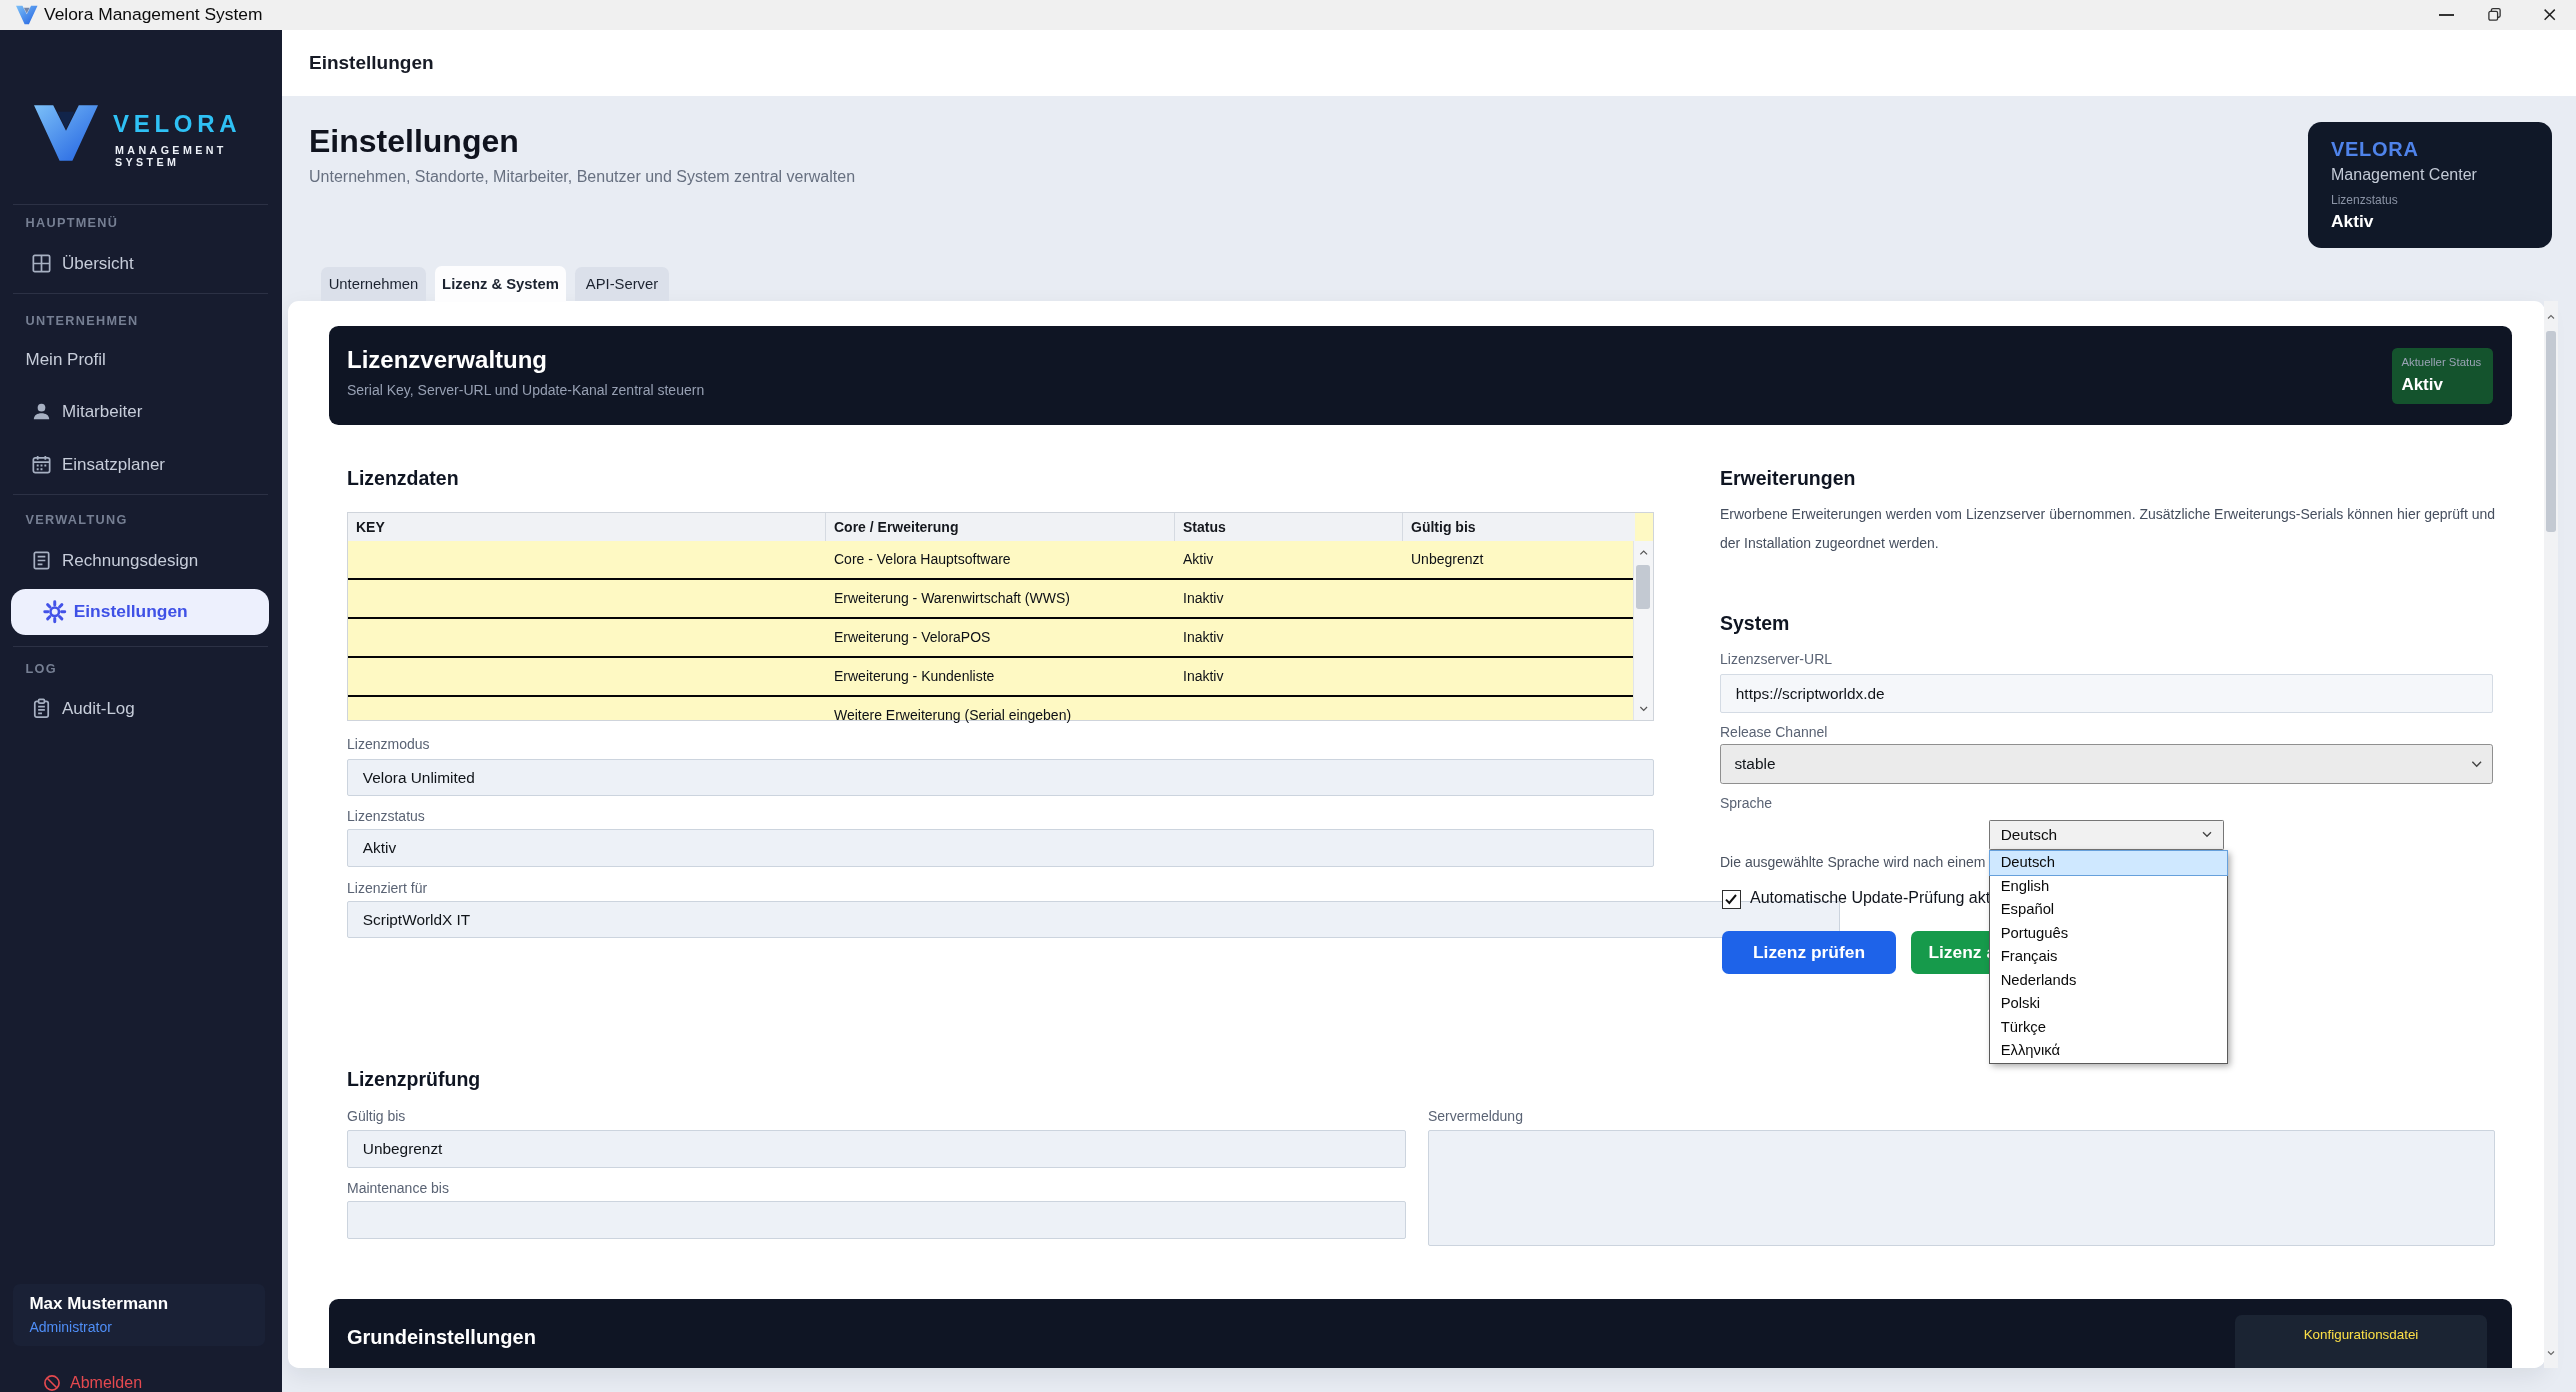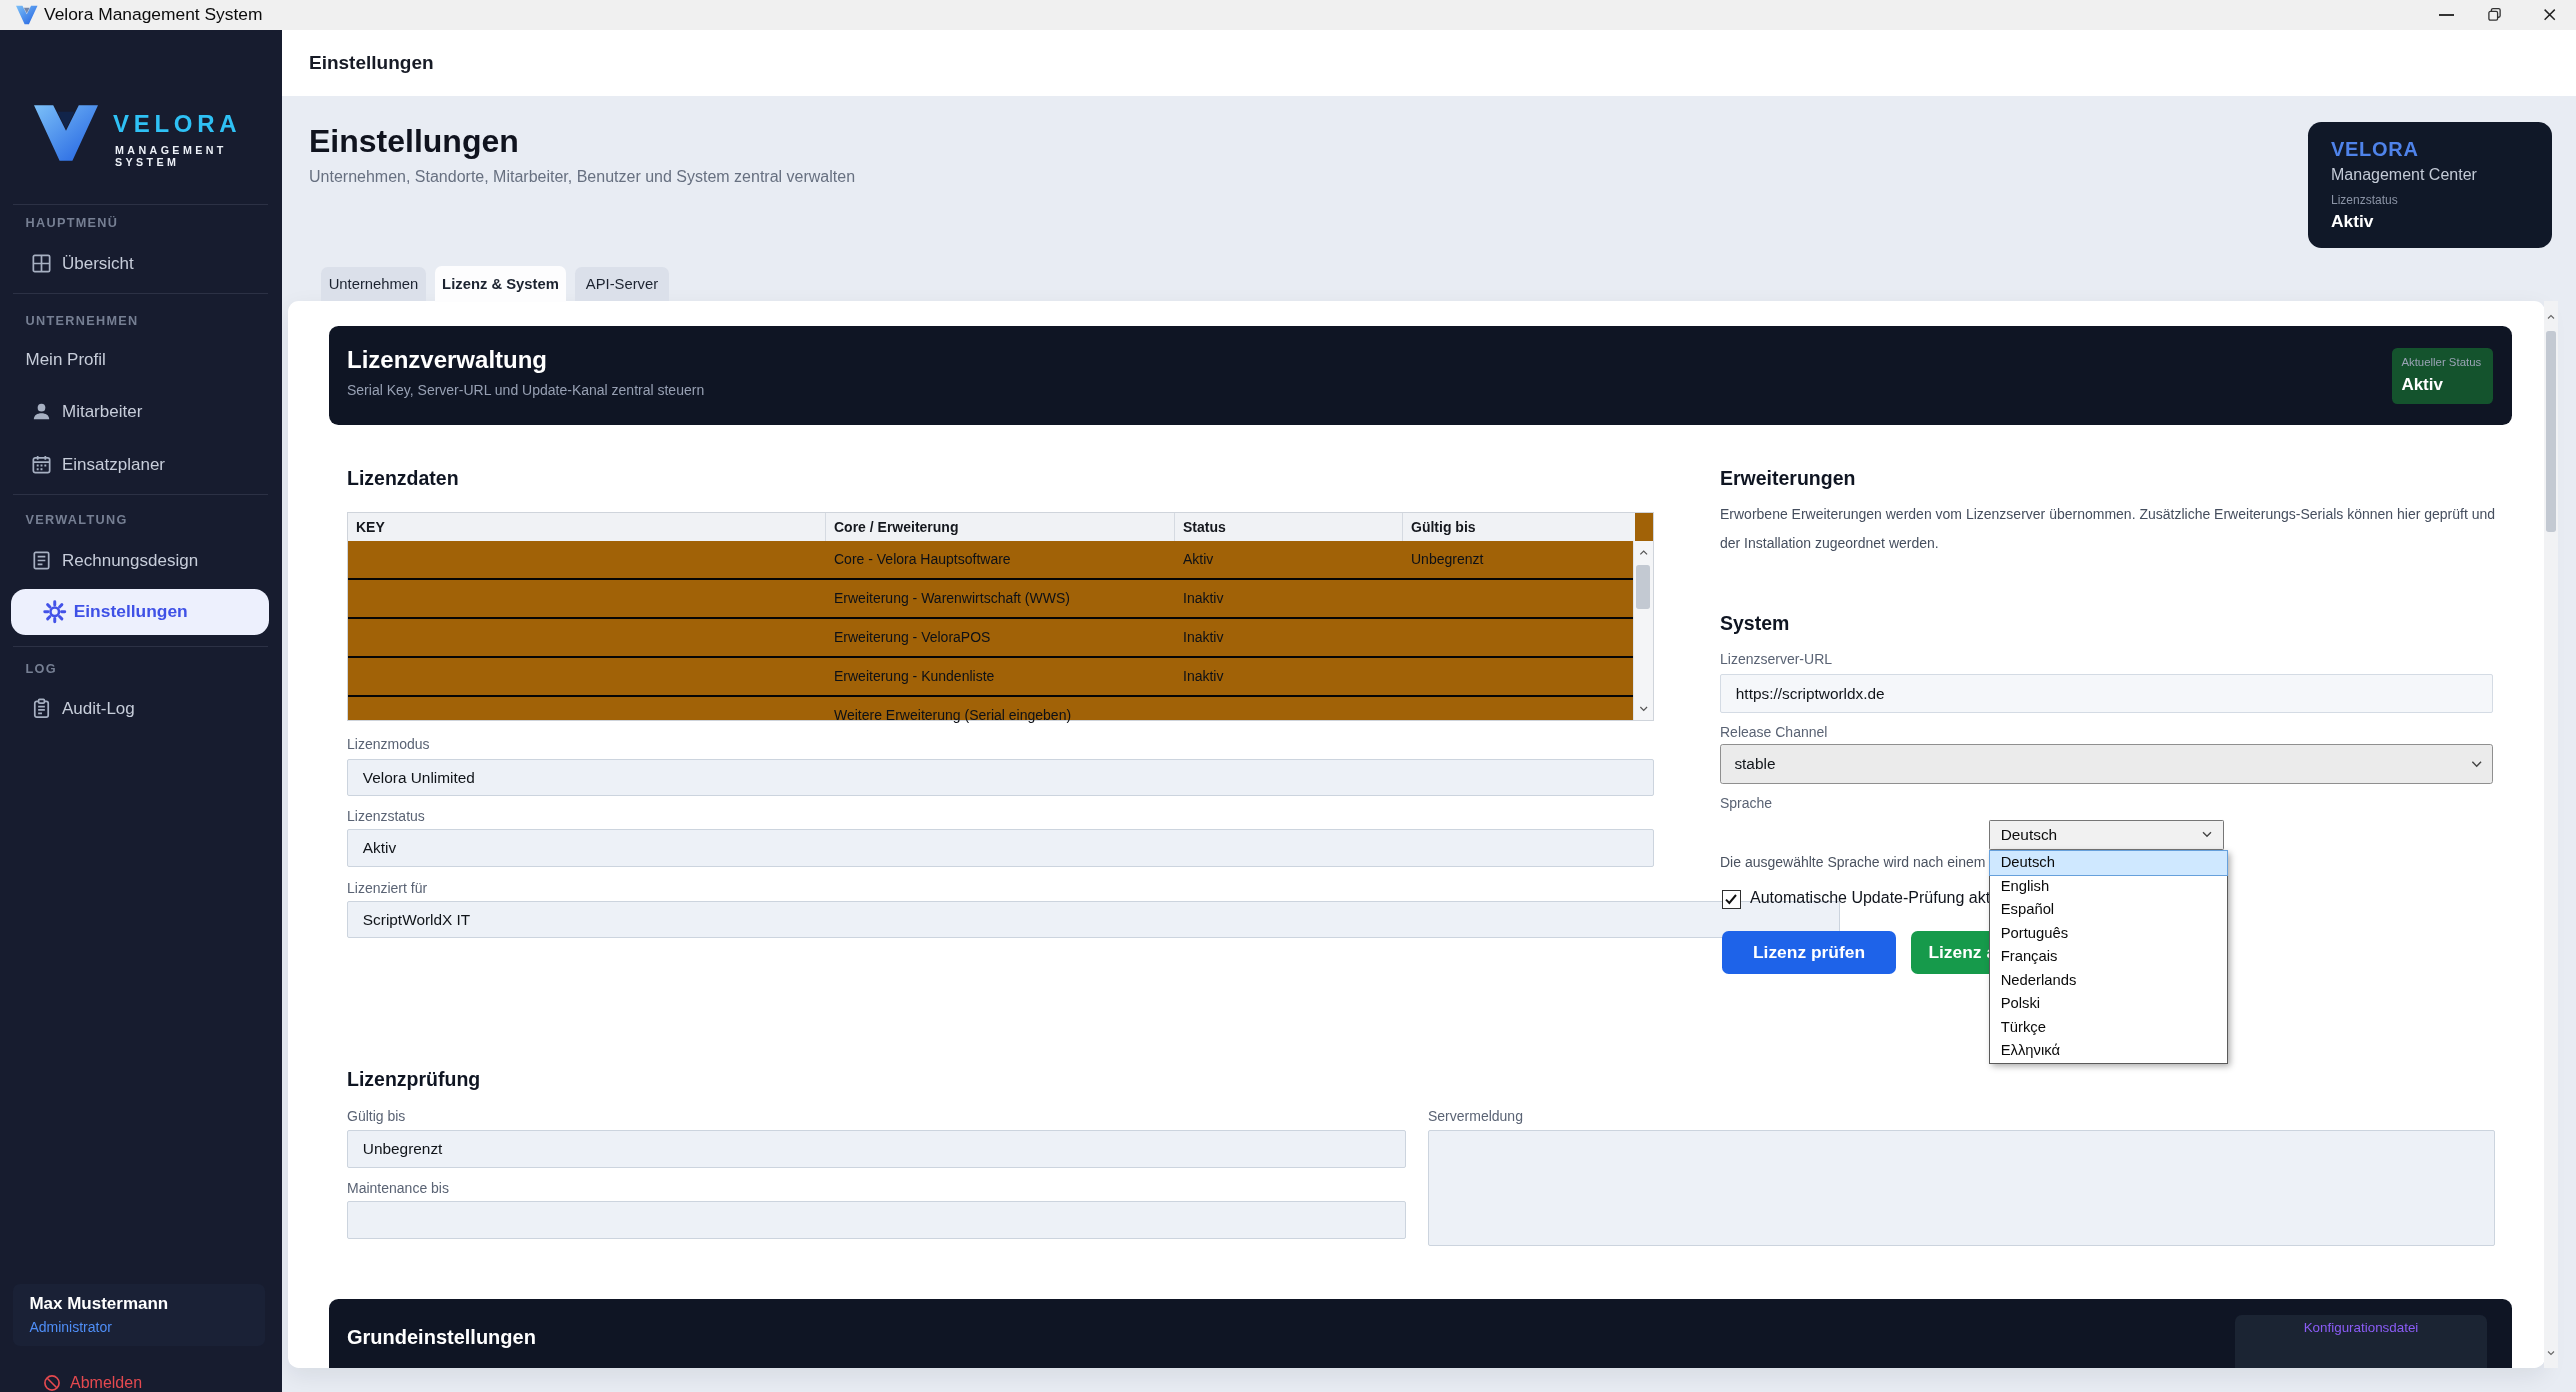--- a/index.html
+++ b/index.html
@@ -51,21 +51,21 @@
   .banner .bt{position:absolute;left:18px;top:20px;font-size:24px;font-weight:700;color:#ffffff;}
   .banner .bs{position:absolute;left:18px;top:56px;font-size:14px;color:#97a0b3;}
   .statchip{position:absolute;left:2063px;top:21.5px;width:101px;height:56px;background:#14532d;border-radius:5.4px;}
   .statchip .l{position:absolute;left:9.4px;top:8px;font-size:11.4px;color:#9aa3b5;}
   .statchip .v{position:absolute;left:9.4px;top:27px;font-size:17px;font-weight:700;color:#ffffff;}
   .h2{font-size:19.5px;font-weight:700;color:#0f1522;}
   .fldlabel{font-size:14px;color:#5a6374;}
   .fldinput{background:#edf1f7;border:0.7px solid #ccd4de;border-radius:2px;font-size:15.4px;color:#101419;
             display:flex;align-items:center;padding-left:14.8px;box-sizing:border-box;}
   
-  .ltable{left:59px;top:211px;width:1307px;height:209px;border:0.7px solid #cfd4db;box-sizing:border-box;background:#a16207;padding-left:28px;}
+  .ltable{left:59px;top:211px;width:1307px;height:209px;border:0.7px solid #cfd4db;box-sizing:border-box;background:#fef9c3;padding-left:28px;}
   .thead{position:absolute;left:0;top:0;width:1287px;height:28px;background:#f0f2f5;display:flex;}
   .th{font-size:14px;font-weight:600;color:#15181e;line-height:28px;padding-left:8px;box-sizing:border-box;border-right:0.7px solid #d5dae1;}
   .trow{position:absolute;left:0;width:1287px;height:39px;border-bottom:2.7px solid #050505;box-sizing:border-box;display:flex;}
   .td{font-size:14px;color:#0d1016;padding-left:8px;padding-top:10px;box-sizing:border-box;}
   .tsb{position:absolute;right:0;top:28px;width:19.5px;bottom:0;background:#f4f5f7;border-left:0.7px solid #e1e4e9;}
   .sbarrow{position:absolute;left:0;width:100%;height:23px;display:flex;align-items:center;justify-content:center;color:#555;cursor:pointer;}
   .sbthumb{position:absolute;left:2.7px;width:14px;background:#c3c9d2;border-radius:2.7px;cursor:pointer;}
   
   .urlinput{background:#f5f7fa;border:0.7px solid #d4dbe4;}
   .relselect{left:1432px;top:443px;width:773px;height:40px;background:#ebebeb;border:0.7px solid #8f8f8f;border-radius:2.7px;
@@ -81,21 +81,21 @@
   .cbbox{left:1434px;top:589px;width:19px;height:19px;background:#fff;border:1.3px solid #2f2f2f;box-sizing:border-box;cursor:pointer;}
   .cblabel{left:1462px;top:588px;font-size:16px;color:#10141c;font-weight:500;}
   .btn{top:630px;height:43px;border-radius:6.7px;color:#fff;font-size:17.4px;font-weight:700;display:flex;
        align-items:center;justify-content:center;cursor:pointer;}
   .btnblue{left:1434px;width:174px;background:#1e63e9;z-index:2;}
   .btngreen{left:1623px;width:174px;background:#169a4b;z-index:2;}
   
   .gbanner{left:41px;top:998px;width:2183px;height:81px;background:#0f1524;border-radius:9.4px 9.4px 0 0;}
   .gbanner .gt{position:absolute;left:18px;top:27px;font-size:20px;font-weight:700;color:#ffffff;}
   .confchip{position:absolute;left:1906px;top:16px;width:252px;height:64px;background:#1b2433;border-radius:6.7px;
-            text-align:center;font-size:13.4px;color:#8b5cf6;padding-top:5px;box-sizing:border-box;cursor:pointer;}
+            text-align:center;font-size:13.4px;color:#fde047;padding-top:12px;box-sizing:border-box;cursor:pointer;}
   
   .mainsb{left:2544px;top:301px;width:14px;height:1067px;background:#f1f2f4;z-index:8;}
   .tarea{background:#edf1f7;border:0.7px solid #ccd4de;border-radius:2px;}
   svg{display:block;}
 </style>
 </head>
 <body>
 
 <div class="abs titlebar">
   <div class="abs" style="left:16px;top:4.7px;width:21.5px;height:20px;">

